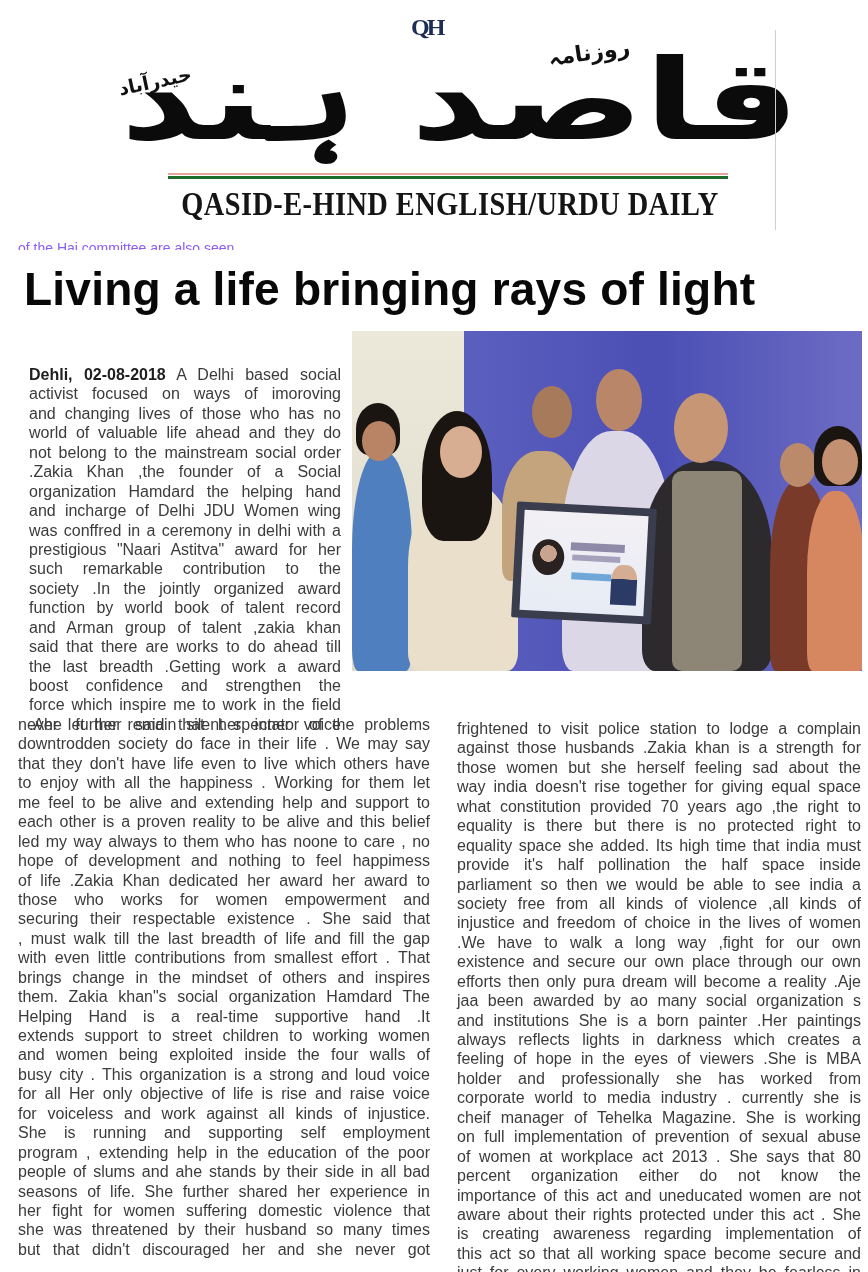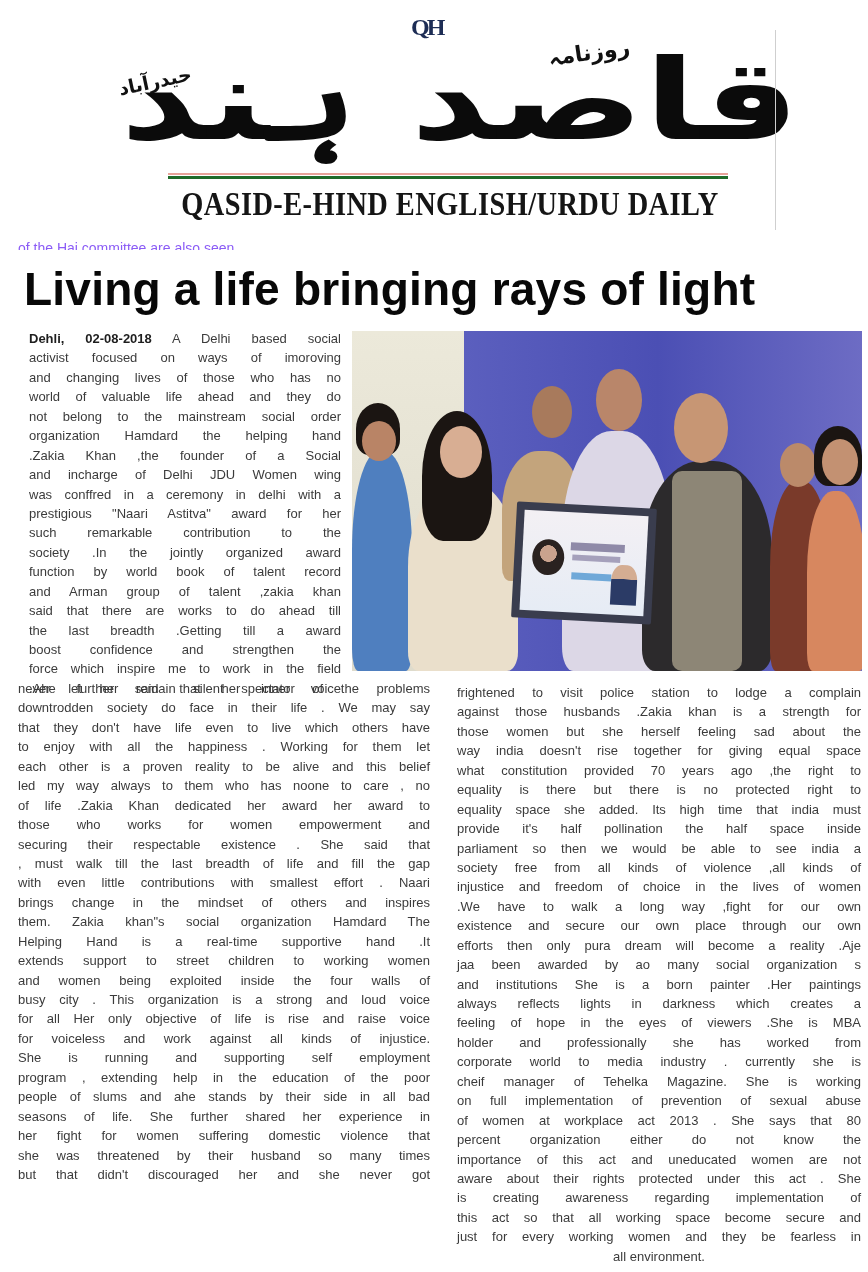--- a/index.html
+++ b/index.html
@@ -54,22 +54,22 @@
     .headline {
       position: absolute; left: 24px; top: 262px; width: 840px;
       font-family: "Liberation Sans", sans-serif; font-weight: bold;
       font-size: 47px; line-height: 54px; color: #080808;
       white-space: nowrap; letter-spacing: 0.2px;
       transform: scaleX(0.98); transform-origin: left;
     }
 
     
     .col {
-      position: absolute; font-size: 13px; line-height: 19.45px; color: #3b3b3b;
-      text-align: justify; hyphens: none;
+      position: absolute; font-size: 16px; line-height: 19.45px; color: #3b3b3b;
+      text-align: justify; hyphens: none; margin-top: 36px;
     }
     .col .ln { display: block; height: 19.45px; white-space: nowrap; overflow: visible; }
     .col .ln.j { text-align: justify; text-align-last: justify; }
     .col .ln.l { text-align: center; }
     .dateline { font-weight: bold; color: #1e1e1e; }
 
     .col-a { left: 29px; top: 329px; width: 312px; }
     .col-b { left: 18px; top: 679px; width: 412px; }
     .col-c { left: 457px; top: 683px; width: 404px; }
 
@@ -169,48 +169,50 @@
     </div>
   </div>
 </figure>
 
 <section class="col col-a">
   <span class="ln j"><span class="dateline">Dehli, 02-08-2018</span><span> A Delhi based social</span></span>
   <span class="ln j">activist focused on ways of imoroving</span>
   <span class="ln j">and changing lives of those who has no</span>
   <span class="ln j">world of  valuable life ahead and they do</span>
   <span class="ln j">not belong to the mainstream social order</span>
+  <span class="ln j">.Zakia Khan ,the founder of a Social</span>
   <span class="ln j">organization Hamdard the helping hand</span>
-  <span class="ln j">.Zakia Khan ,the founder of a Social</span>
   <span class="ln j">and incharge of Delhi JDU Women  wing</span>
   <span class="ln j">was conffred in a ceremony in delhi with a</span>
   <span class="ln j">prestigious "Naari Astitva"  award for her</span>
   <span class="ln j">such remarkable contribution to the</span>
   <span class="ln j">society .In the jointly organized award</span>
   <span class="ln j">function by world book of talent record</span>
   <span class="ln j">and Arman group of talent ,zakia khan</span>
   <span class="ln j">said that there are works to do ahead till</span>
-  <span class="ln j">the last breadth .Getting till a award</span>
+  <span class="ln j">the last breadth .Getting work a award</span>
   <span class="ln j">boost confidence and strengthen the</span>
   <span class="ln j">force which inspire me to work in the field</span>
   <span class="ln j">.Ahe further said that her inner voice</span>
 </section>
 
 <section class="col col-b">
   <span class="ln j">never let her remain silent spectator of the problems</span>
   <span class="ln j">downtrodden society do face in their life . We may say</span>
   <span class="ln j">that they don't have life even to live which others have</span>
   <span class="ln j">to enjoy with all the happiness . Working for them let</span>
+  <span class="ln j">me feel to be alive and extending help and support to</span>
   <span class="ln j">each other is a proven reality to be alive and this belief</span>
   <span class="ln j">led my way always to them who has noone to care , no</span>
+  <span class="ln j">hope of development and nothing to feel happimess</span>
   <span class="ln j">of life  .Zakia Khan dedicated her award her award to</span>
   <span class="ln j">those who works for women empowerment and</span>
   <span class="ln j">securing their respectable existence . She said that</span>
   <span class="ln j">, must walk till the last breadth of life and fill the gap</span>
-  <span class="ln j">with even little contributions with smallest effort . Naari</span>
+  <span class="ln j">with even little contributions from smallest effort . That</span>
   <span class="ln j">brings change in the mindset of others and inspires</span>
   <span class="ln j">them. Zakia khan"s social organization Hamdard The</span>
   <span class="ln j">Helping Hand is a real-time supportive hand .It</span>
   <span class="ln j">extends support to street children to working women</span>
   <span class="ln j">and women being exploited inside the four walls of</span>
   <span class="ln j">busy city . This organization is  a strong and loud voice</span>
   <span class="ln j">for all Her only objective of life is rise and raise voice</span>
   <span class="ln j">for voiceless and work against all kinds of injustice.</span>
   <span class="ln j">She is running and supporting self employment</span>
   <span class="ln j">program , extending help in the education of the poor</span>

